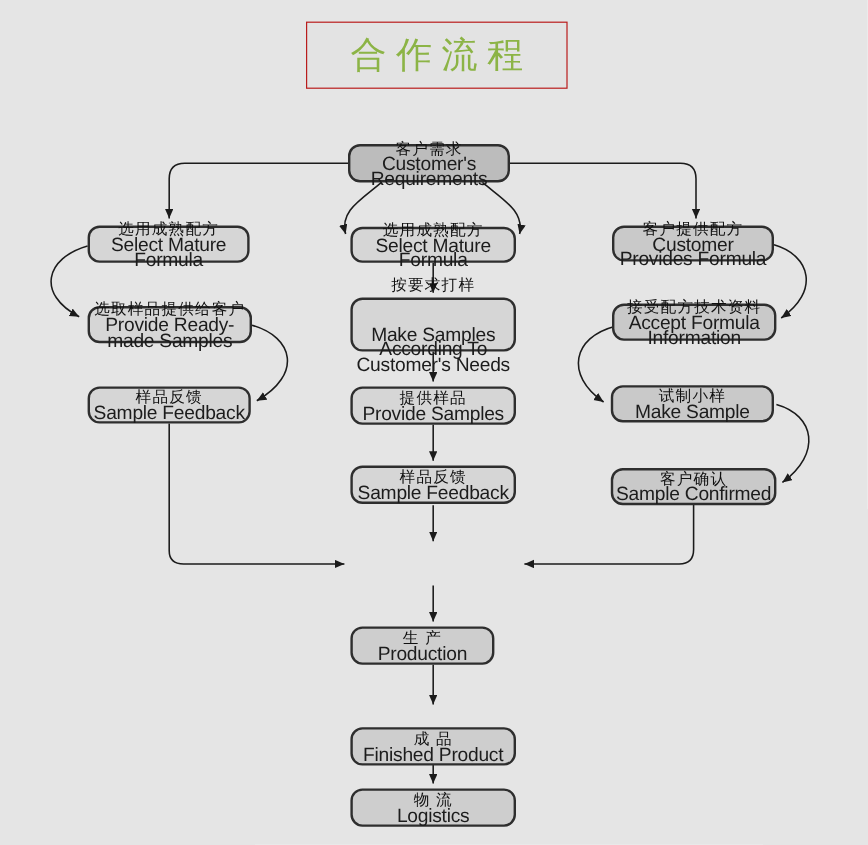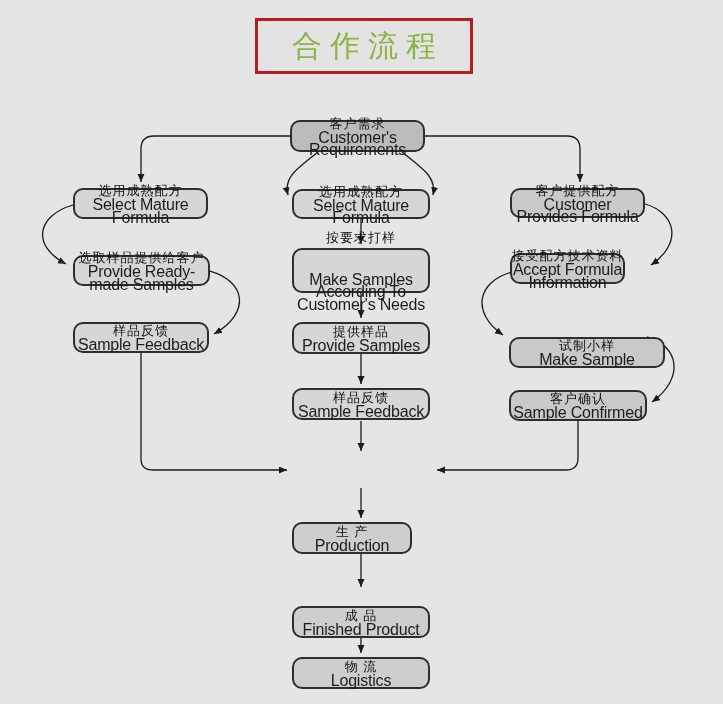--- a/index.html
+++ b/index.html
@@ -8,21 +8,21 @@
     background:#ffffff;
   }
   #canvas{
     position:relative;
     width:723px;height:704px;
     background:#e5e5e5;
     overflow:hidden;
   }
   #title-box{
     position:absolute;left:255px;top:18px;width:218px;height:56px;
-    border:3px solid #b91c1c;background:#e3e3e3;
+    border:1px solid #b91c1c;background:#e3e3e3;
     display:flex;align-items:center;justify-content:center;
     box-sizing:border-box;
   }
   #title-box .t{
     font-size:30px;color:#8cb446;letter-spacing:8px;padding-left:8px;
     white-space:nowrap;
   }
   .node{
     position:absolute;
     box-sizing:border-box;
@@ -127,26 +127,26 @@
   <div class="node" style="left:292px;top:388px;width:138px;height:32px;">
     <div class="zh">样品反馈</div>
     <div class="en">Sample Feedback</div>
   </div>
 
   <div class="node mid" style="left:510px;top:188px;width:135px;height:30px;">
     <div class="zh">客户提供配方</div>
     <div class="en">Customer Provides Formula</div>
   </div>
 
-  <div class="node mid" style="left:510px;top:253px;width:115px;height:31px;">
+  <div class="node mid" style="left:510px;top:253px;width:137px;height:31px;">
     <div class="zh">接受配方技术资料</div>
     <div class="en">Accept Formula Information</div>
   </div>
 
-  <div class="node mid" style="left:509px;top:337px;width:156px;height:31px;border-radius:10px;">
+  <div class="node mid" style="left:509px;top:321px;width:136px;height:31px;border-radius:10px;">
     <div class="zh">试制小样</div>
     <div class="en">Make Sample</div>
   </div>
 
   <div class="node mid" style="left:509px;top:390px;width:138px;height:31px;">
     <div class="zh">客户确认</div>
     <div class="en">Sample Confirmed</div>
   </div>
 
 

